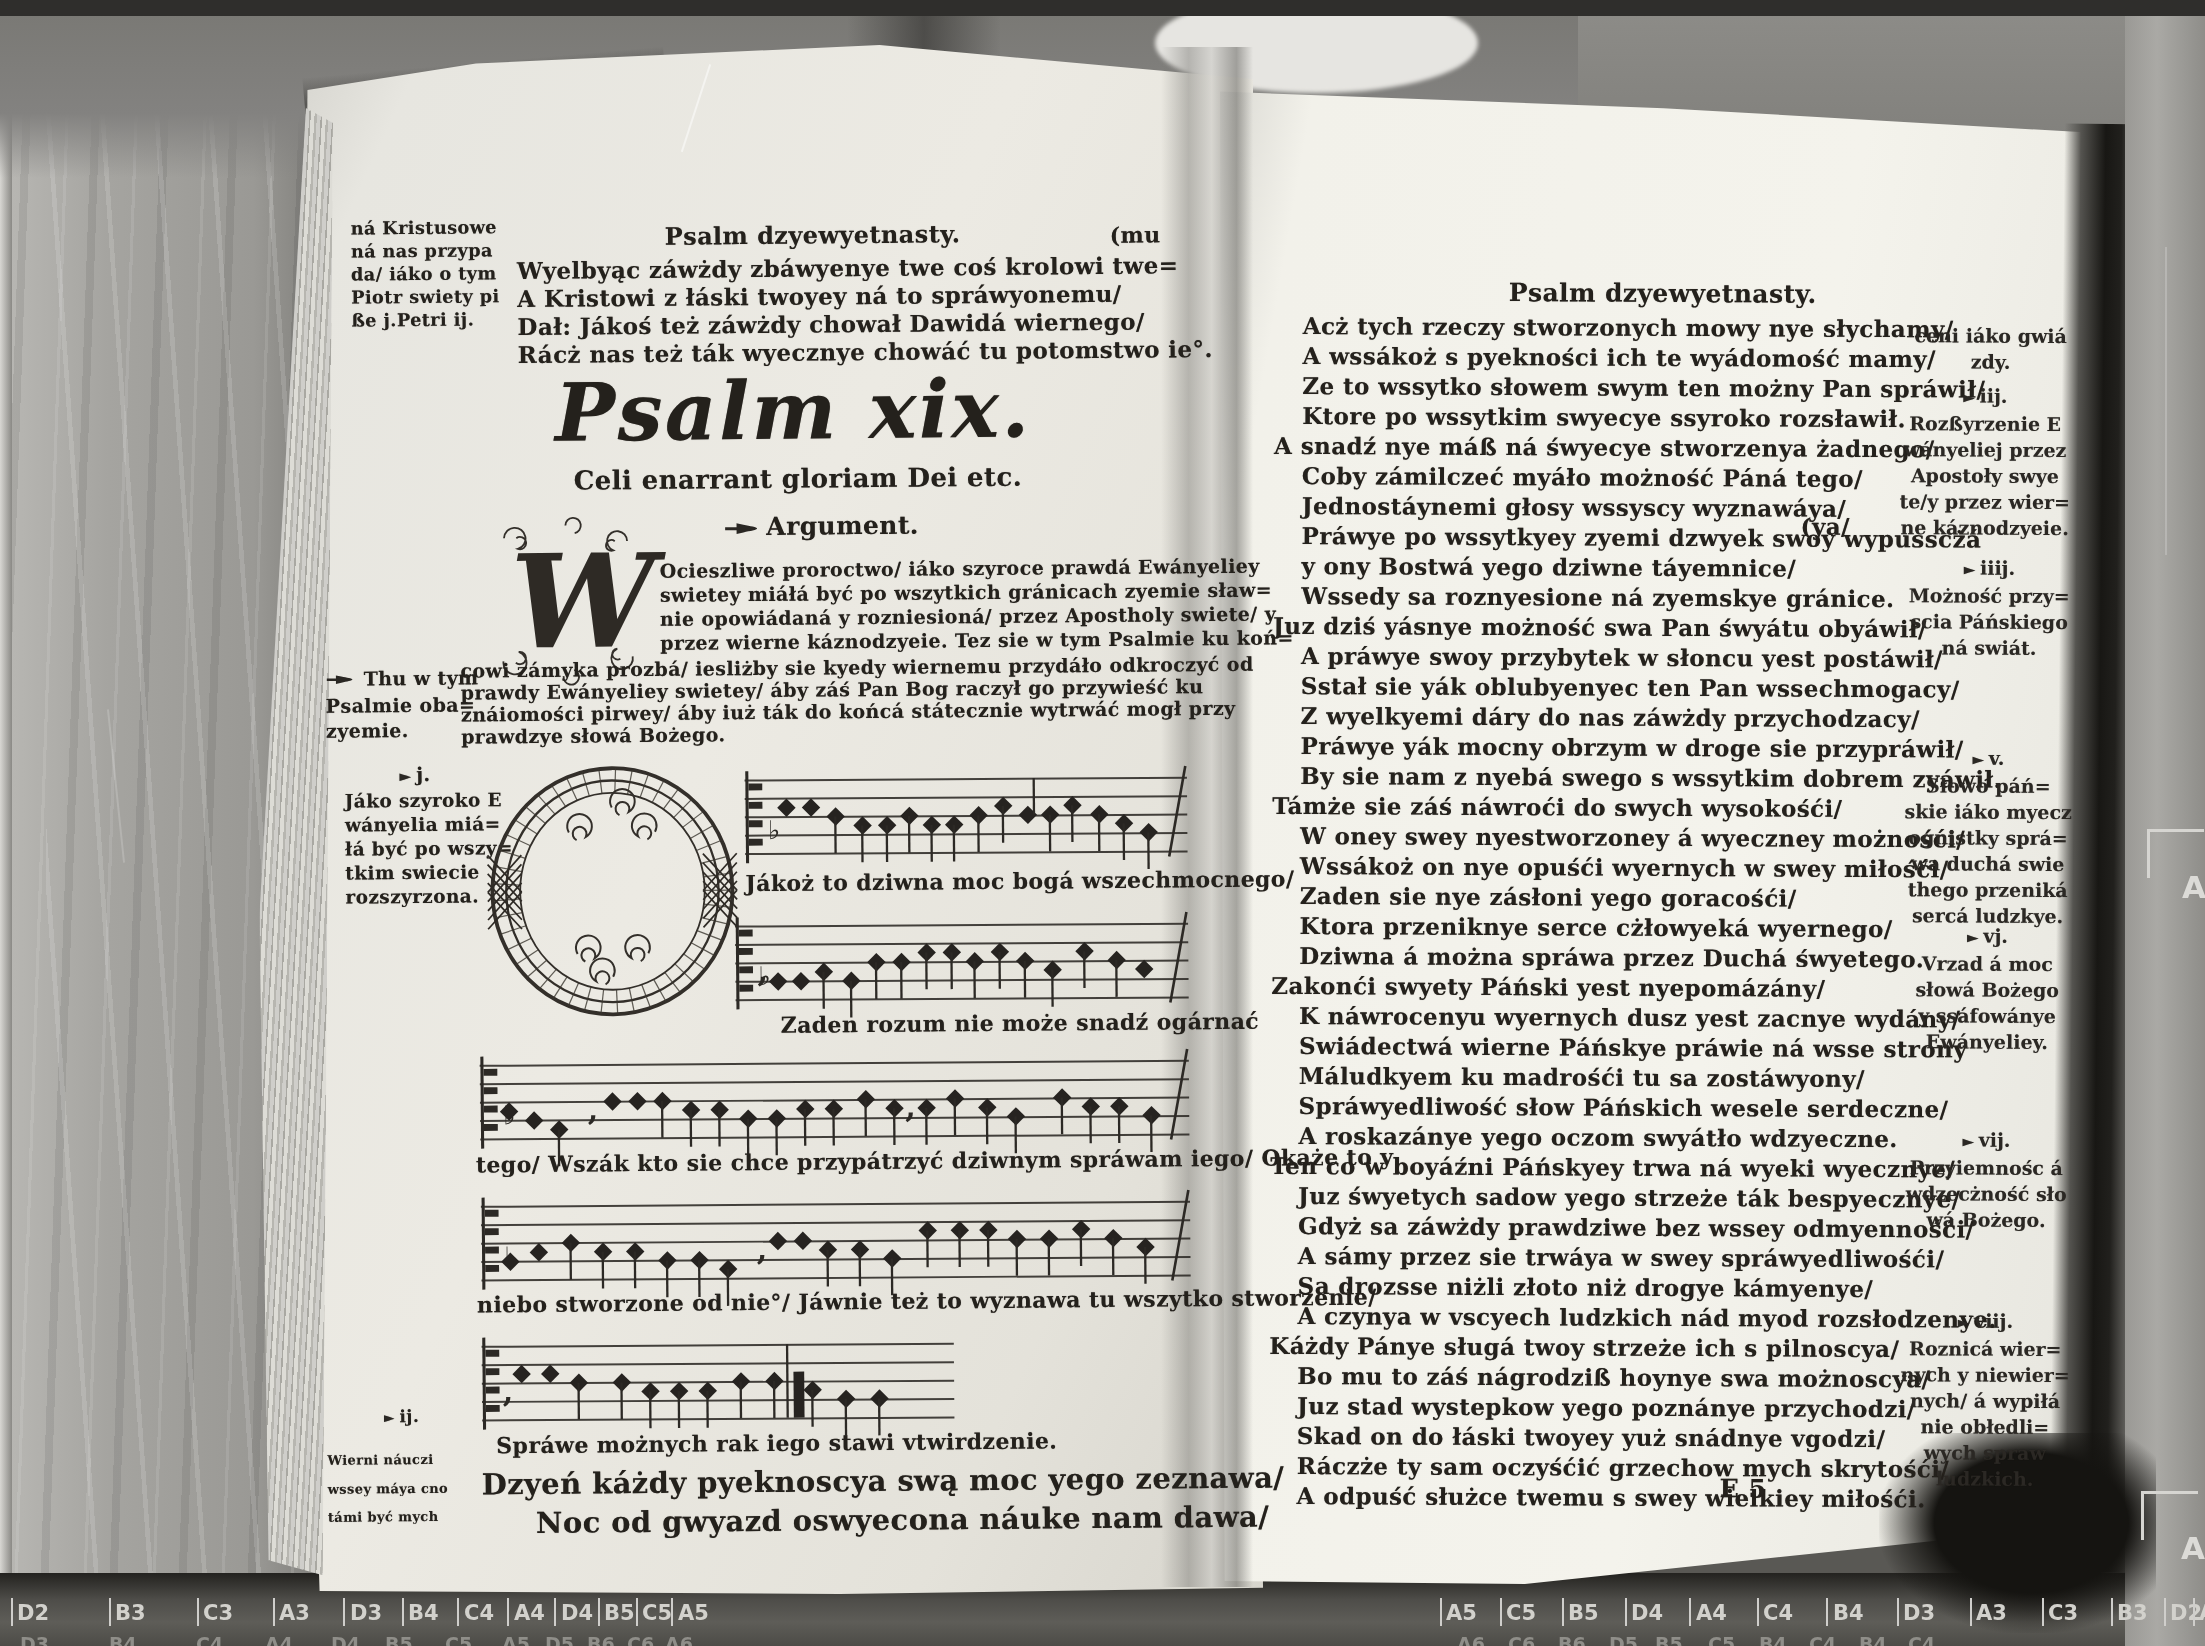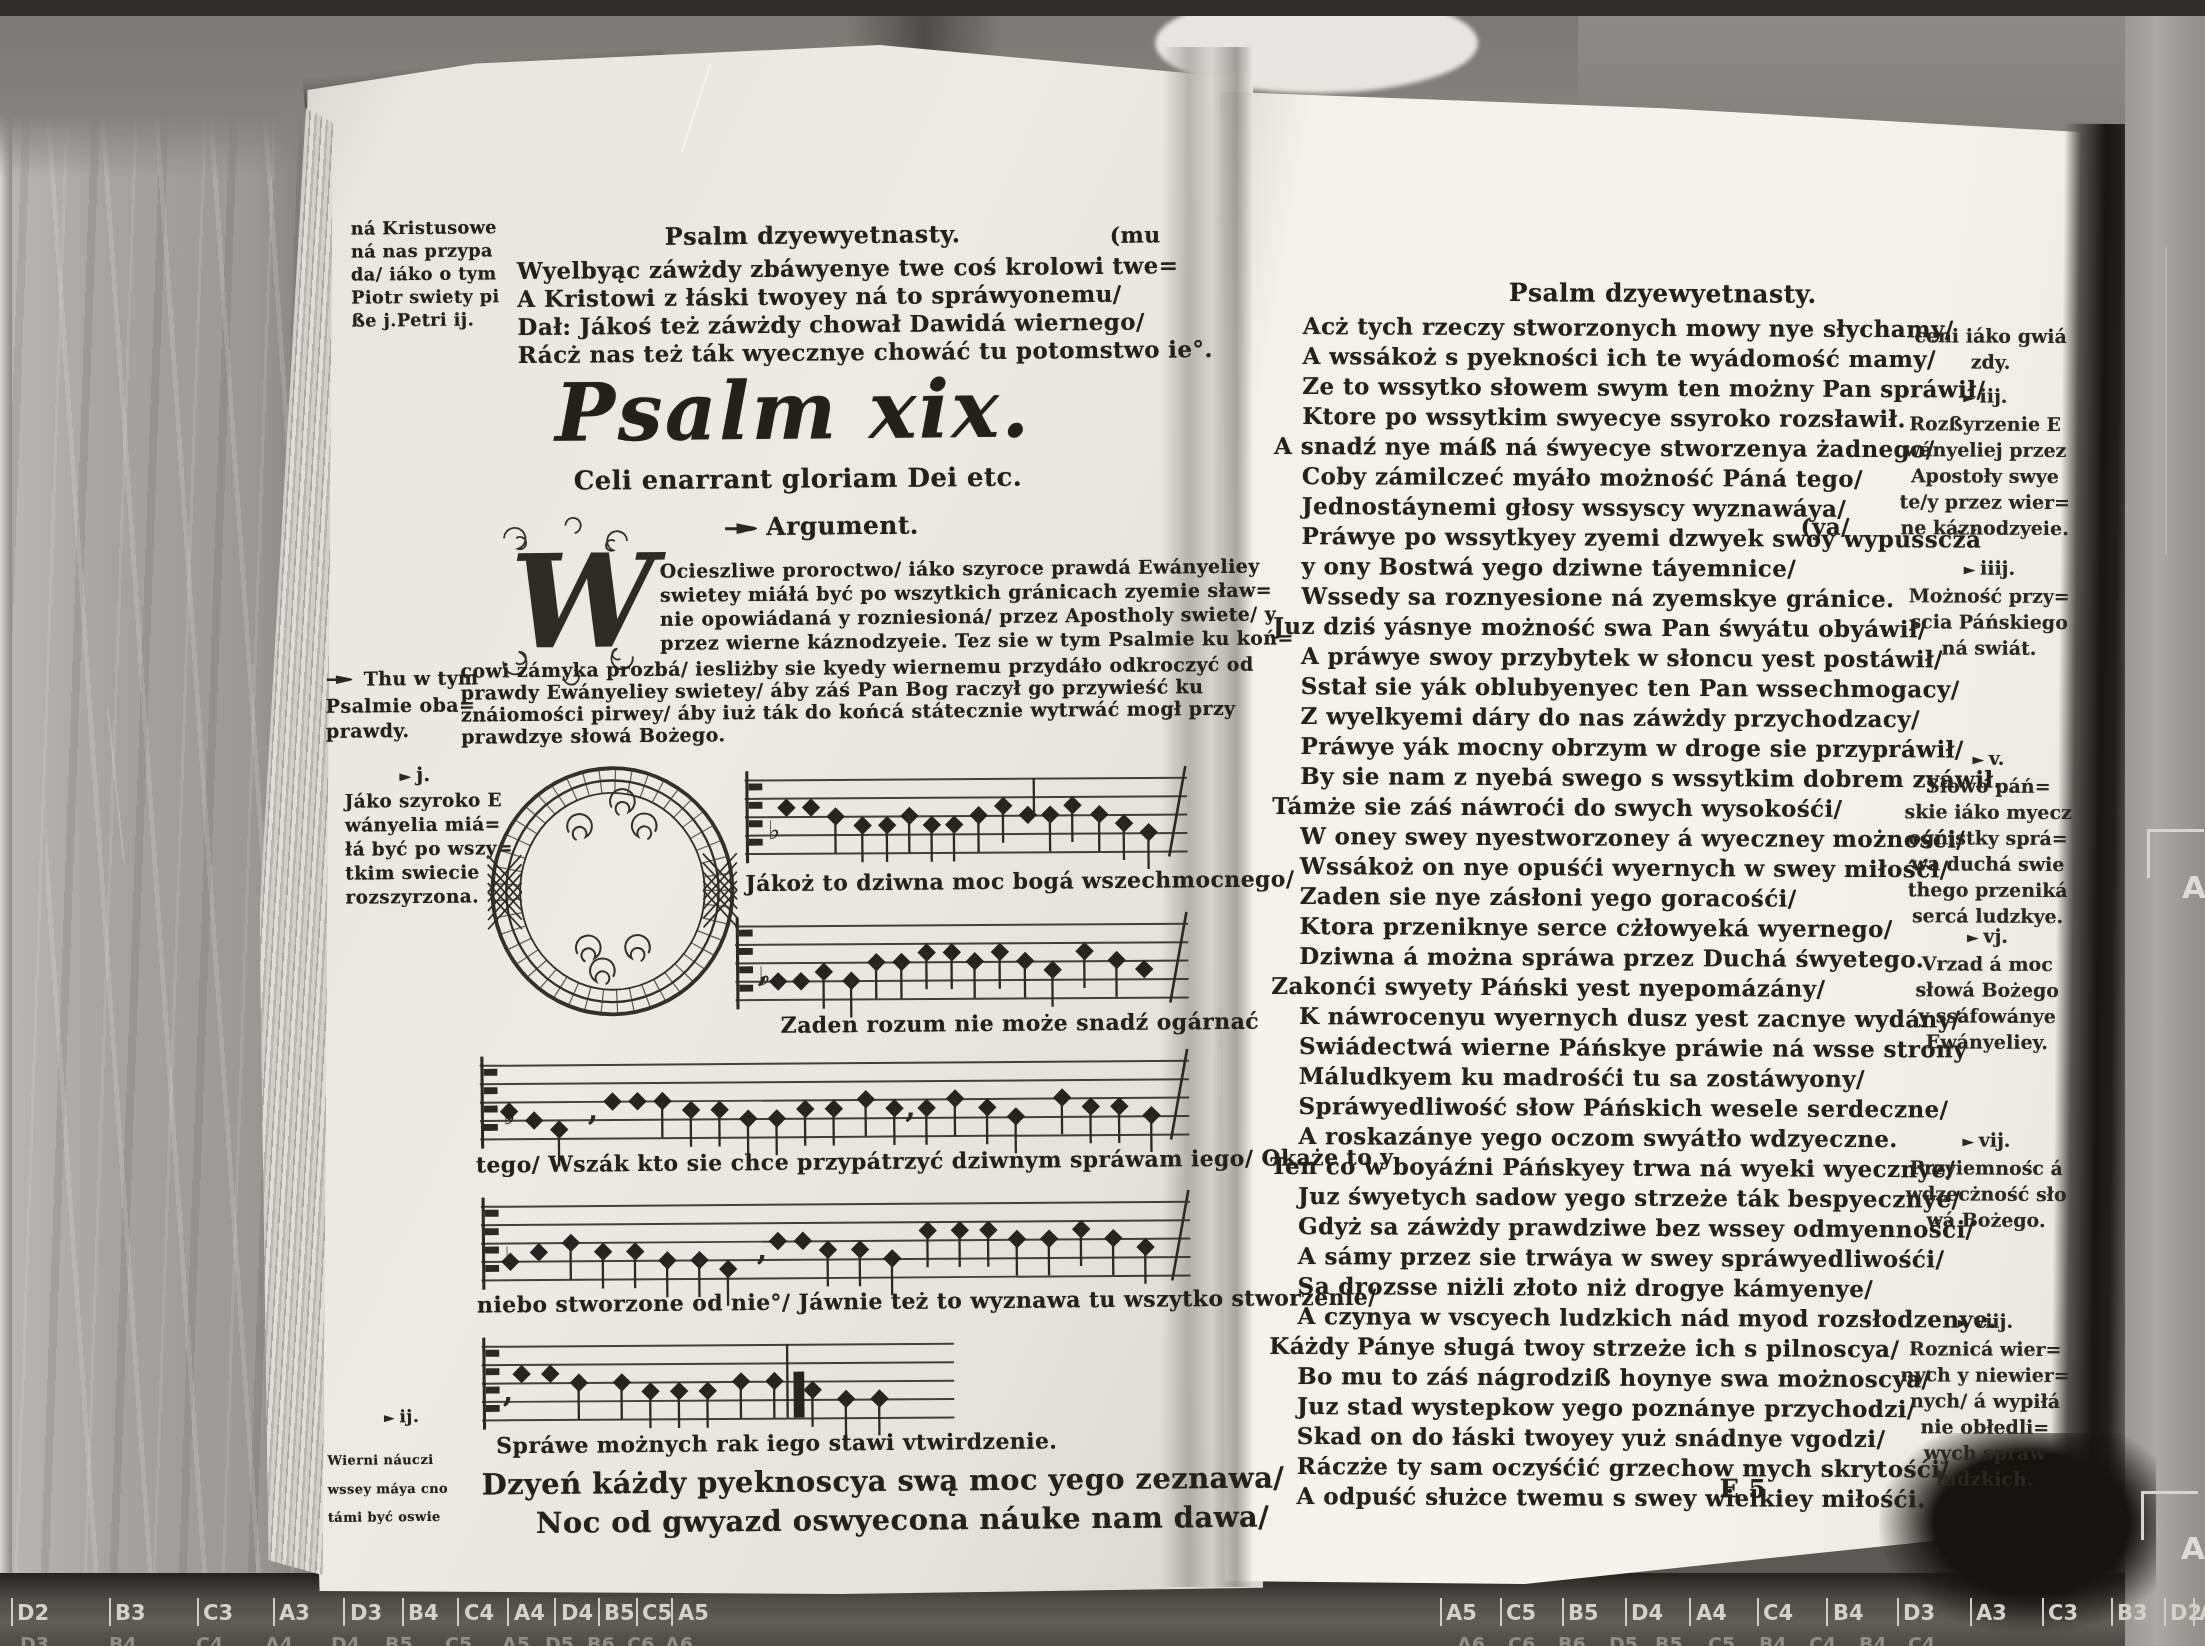--- a/index.html
+++ b/index.html
@@ -145,21 +145,21 @@
         <div>znáiomości pirwey/ áby iuż ták do końcá státecznie wytrwáć mogł przy</div>
         <div>prawdzye słowá Bożego.</div>
       </div>
 
     <div class="t bl" style="left:327px;top:644px;font-size:19px;line-height:25.4px;white-space:normal;width:192px;">
       <span style="display:inline-block;vertical-align:middle;margin-right:3.1px;">
         <svg width="28" height="14" viewBox="0 0 46 22">
             <path d="M2 9 h15 v-5 l9 2 c9 2 18 3 18 5 s-9 3-18 5 l-9 2 v-5 H2 z" fill="#2a2723"></path>
           </svg>
       </span>
-      <span class="lines" style="display:inline;"><div style="display:inline;">Thu w tym</div> <div style="display:inline;">Psalmie oba=</div> <div style="display:inline;">prawdy.</div> </span>
+      <span class="lines" style="display:inline;"><div style="display:inline;">Thu w tym</div> <div style="display:inline;">Psalmie oba=</div> <div style="display:inline;">zyemie.</div> </span>
     </div>
 
     <div class="t bl" style="left:400px;top:741px;font-size:19px;">
       <span class="flag">►</span><span>j.</span>
     </div>
     <div class="t bl lines" style="left:345px;top:767px;font-size:18.5px;line-height:24px;">
 
     <div>Jáko szyroko E</div>
         <div>wányelia miá=</div>
         <div>łá być po wszy=</div>
@@ -484,21 +484,21 @@
     <div class="t bl" style="left:473px;top:1130px;font-size:22px;">tego/ Wszák kto sie chce przypátrzyć dziwnym spráwam iego/ Okaże to y</div>
     <div class="t bl" style="left:473px;top:1270px;font-size:22px;">niebo stworzone od nie°/ Jáwnie też to wyznawa tu wszytko stworzenie/</div>
 
     <div class="t bl" style="left:379px;top:1384px;font-size:17px;">
       <span class="flag">►</span><span>ij.</span>
     </div>
     <div class="t bl lines" style="left:322px;top:1424px;font-size:13px;line-height:28.5px;">
 
     <div>Wierni náuczi</div>
         <div>wssey máya cno</div>
-        <div>támi być oswie</div>
+        <div>támi być mych</div>
       </div>
 
     <div class="t bl" style="left:491px;top:1411px;font-size:22px;">Spráwe możnych rak iego stawi vtwirdzenie.</div>
     <div class="t bl" style="left:476px;top:1446px;font-size:29px;">Dzyeń káżdy pyeknoscya swą moc yego zeznawa/</div>
     <div class="t bl" style="left:530px;top:1485px;font-size:29px;">Noc od gwyazd oswyecona náuke nam dawa/</div>
   </div>
 
   <div class="abs" id="rp" style="left:0;top:0;width:2205px;height:1646px;transform:rotate(0.3deg);">
     <div class="t bl" style="left:1506px;top:260px;font-size:25px;">Psalm dzyewyetnasty.</div>
 

